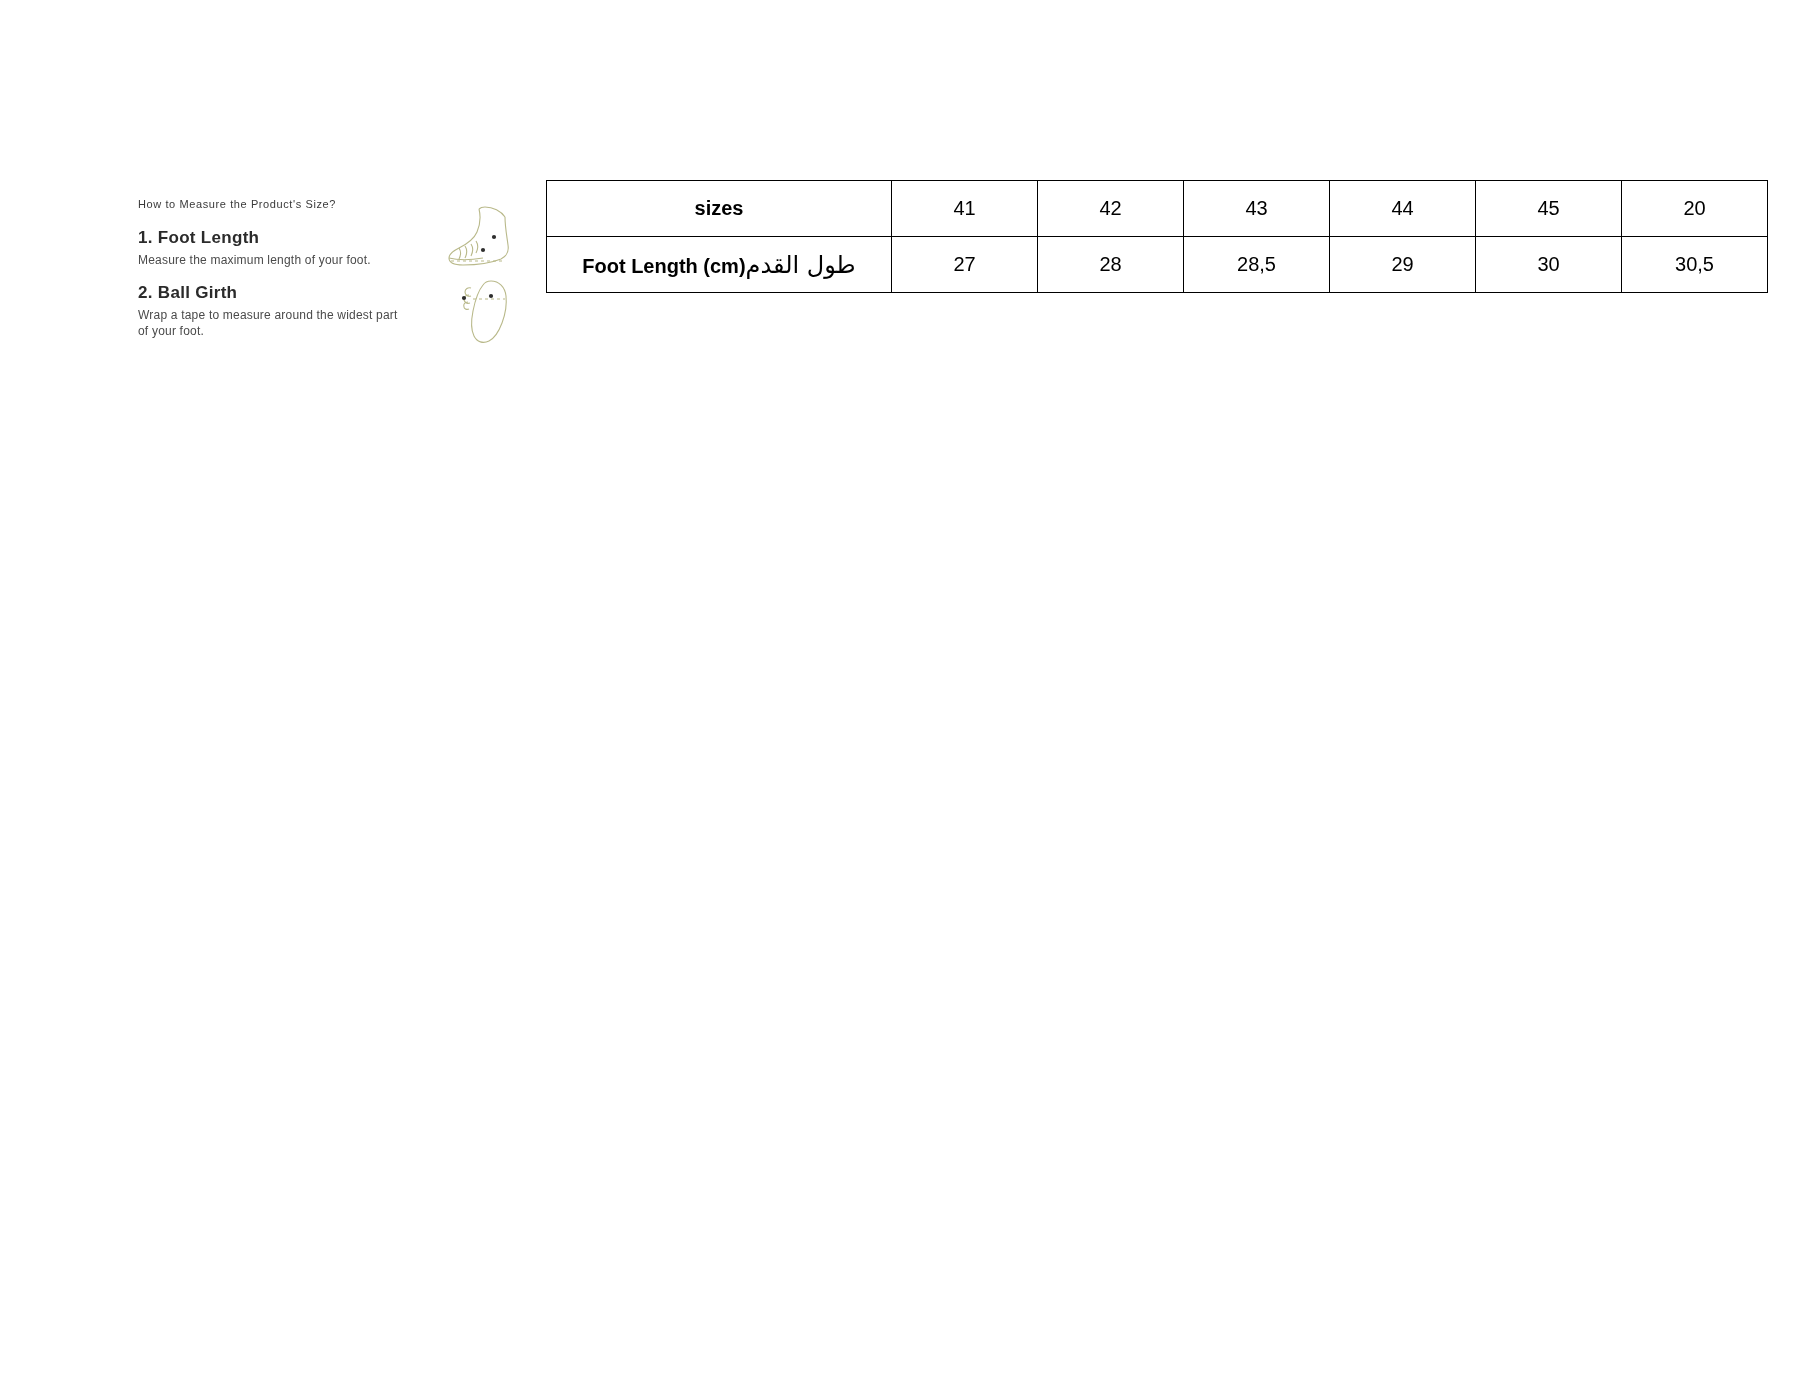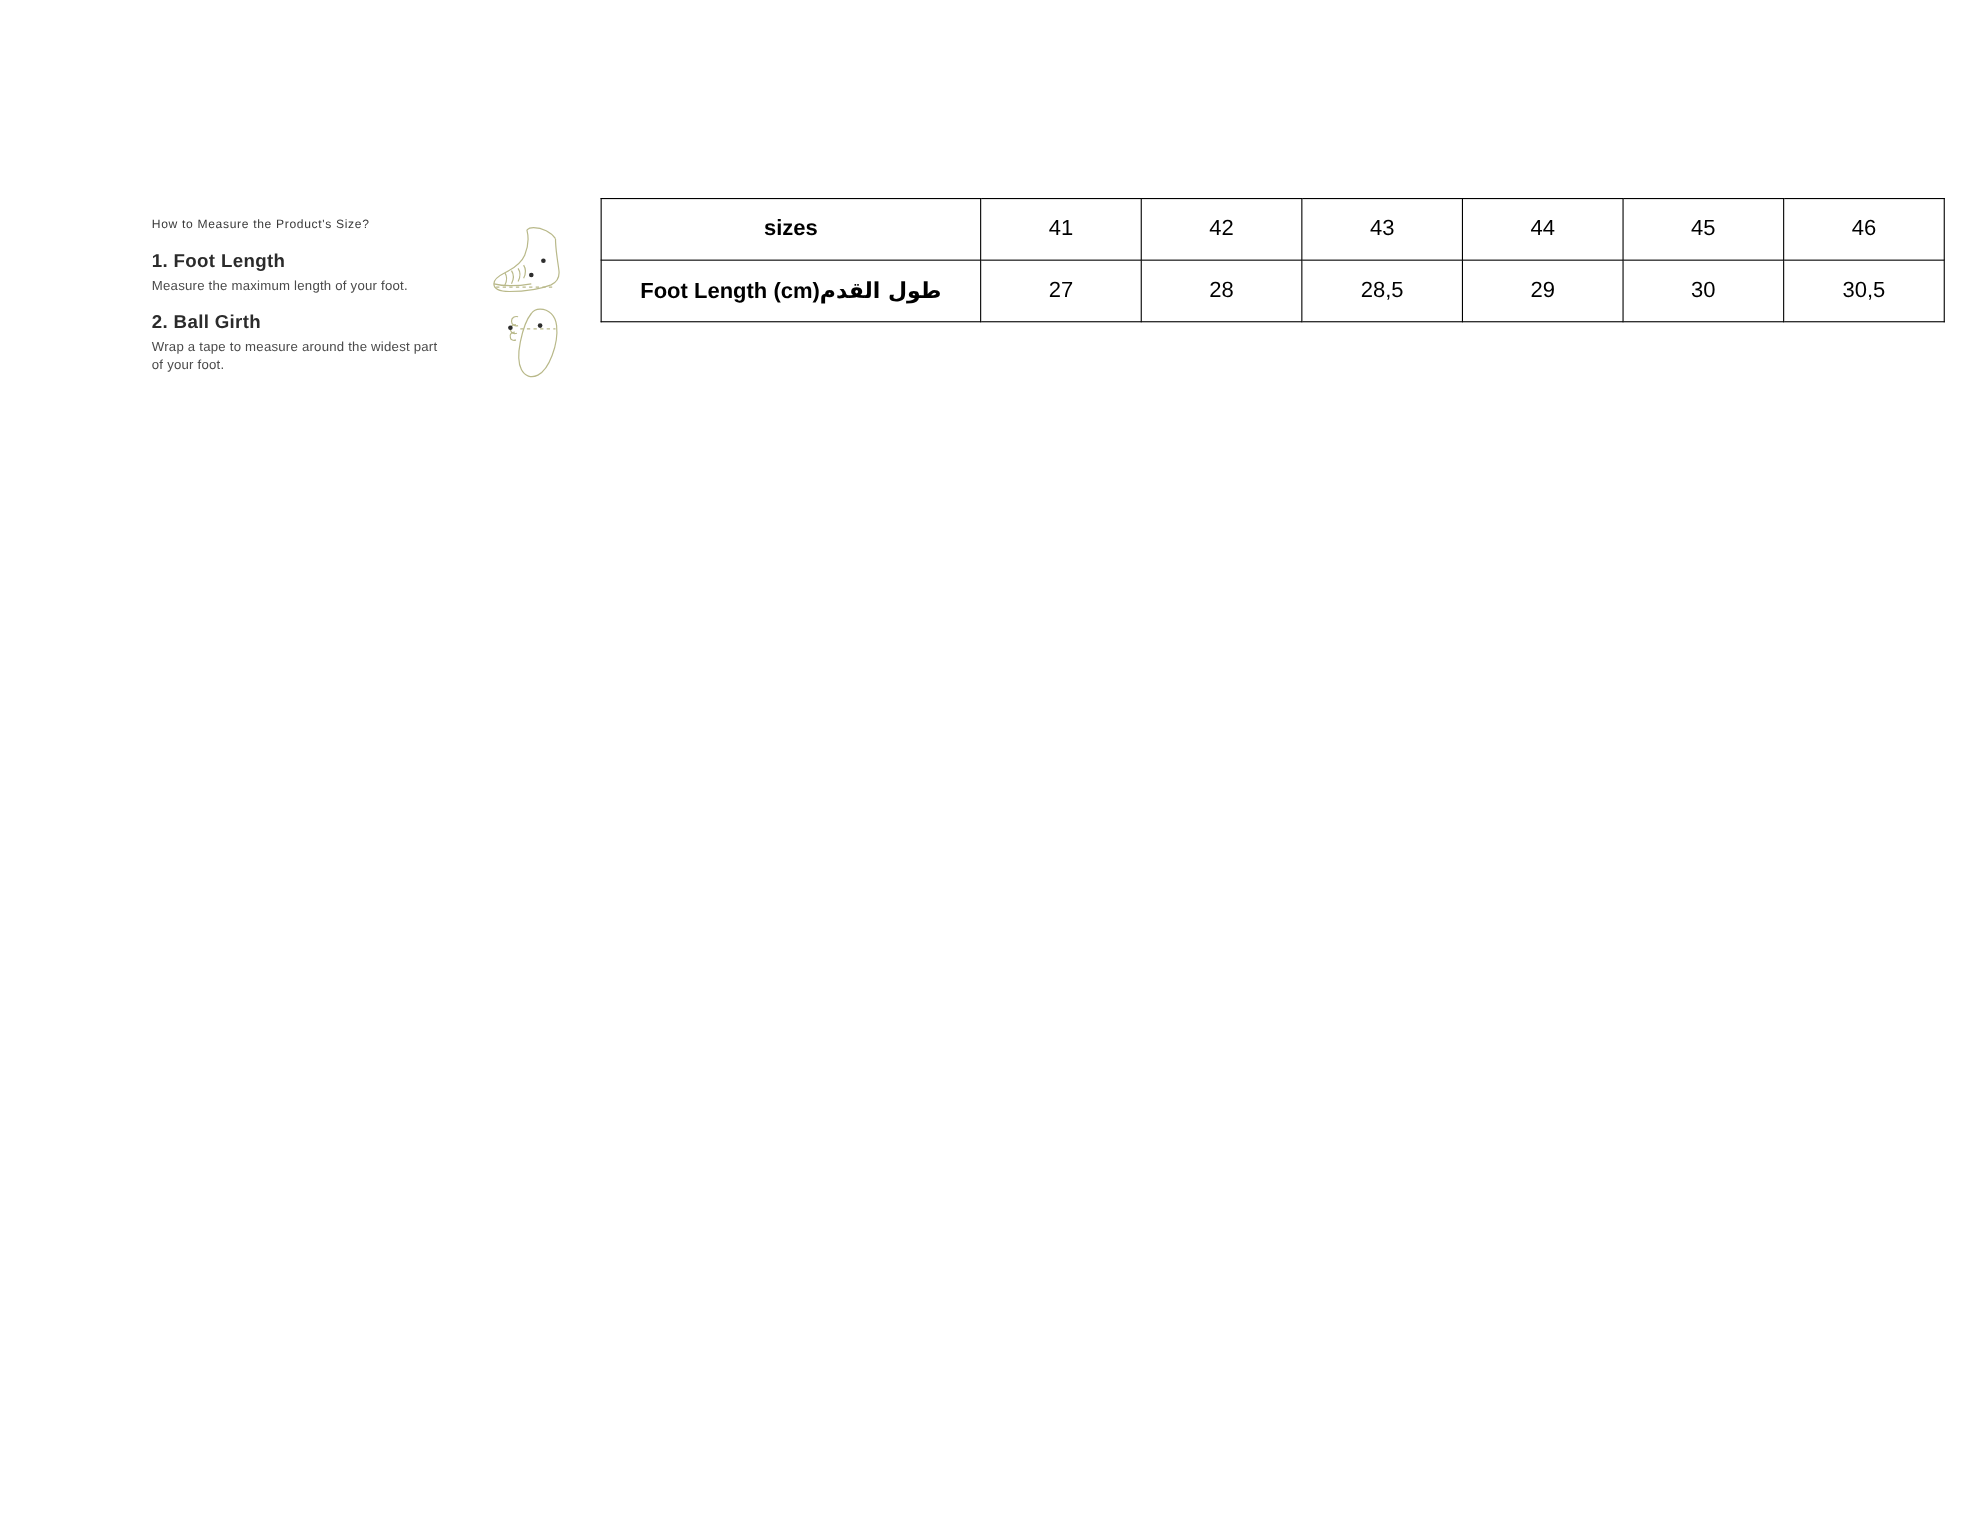--- a/index.html
+++ b/index.html
@@ -85,22 +85,22 @@
   }
   td.header-label {
     font-weight: bold;
     font-size: 21px;
   }
   td.header-size {
     font-size: 20px;
   }
   .arabic {
     font-family: "DejaVu Sans", sans-serif;
-    font-weight: bold;
-    font-size: 20px;
+    font-weight: normal;
+    font-size: 24px;
   }
 </style>
 </head>
 <body>
 
 <div id="guide">
   <div id="guide-title">How to Measure the Product's Size?</div>
 
   <div class="guide-step">
     <div class="guide-step-title">1. Foot Length</div>
@@ -147,21 +147,21 @@
 <div id="size-table-wrap">
   <table id="size-table">
     <tbody>
       <tr>
         <td class="row-label header-label">sizes</td>
         <td class="size-col header-size">41</td>
         <td class="size-col header-size">42</td>
         <td class="size-col header-size">43</td>
         <td class="size-col header-size">44</td>
         <td class="size-col header-size">45</td>
-        <td class="size-col header-size">46</td>
+        <td class="size-col header-size">20</td>
       </tr>
 
       <tr>
         <td class="row-label">
           <span>Foot Length (cm)</span><span class="arabic">طول القدم</span>
         </td>
         <td class="size-col">27</td>
         <td class="size-col">28</td>
         <td class="size-col">28,5</td>
         <td class="size-col">29</td>

